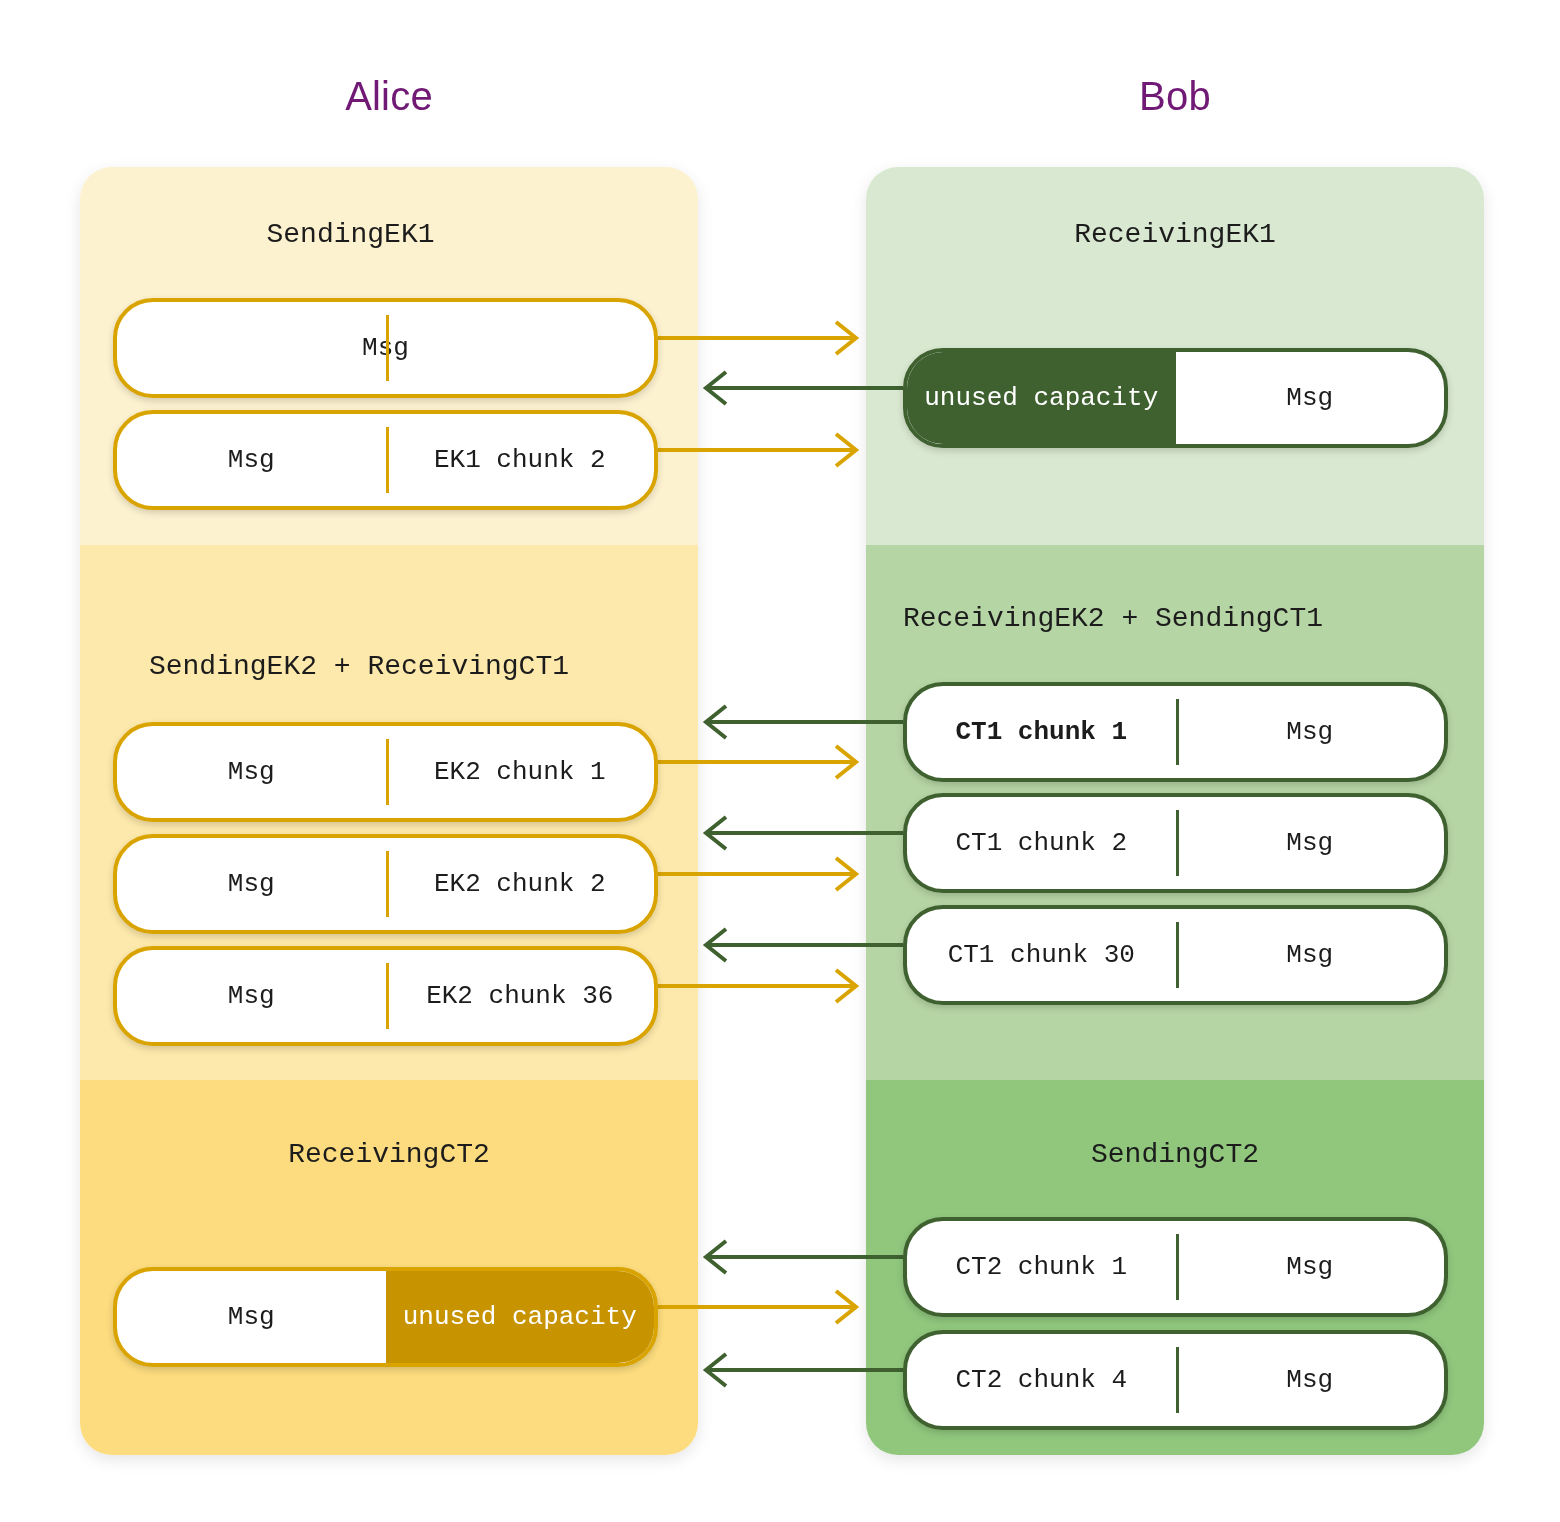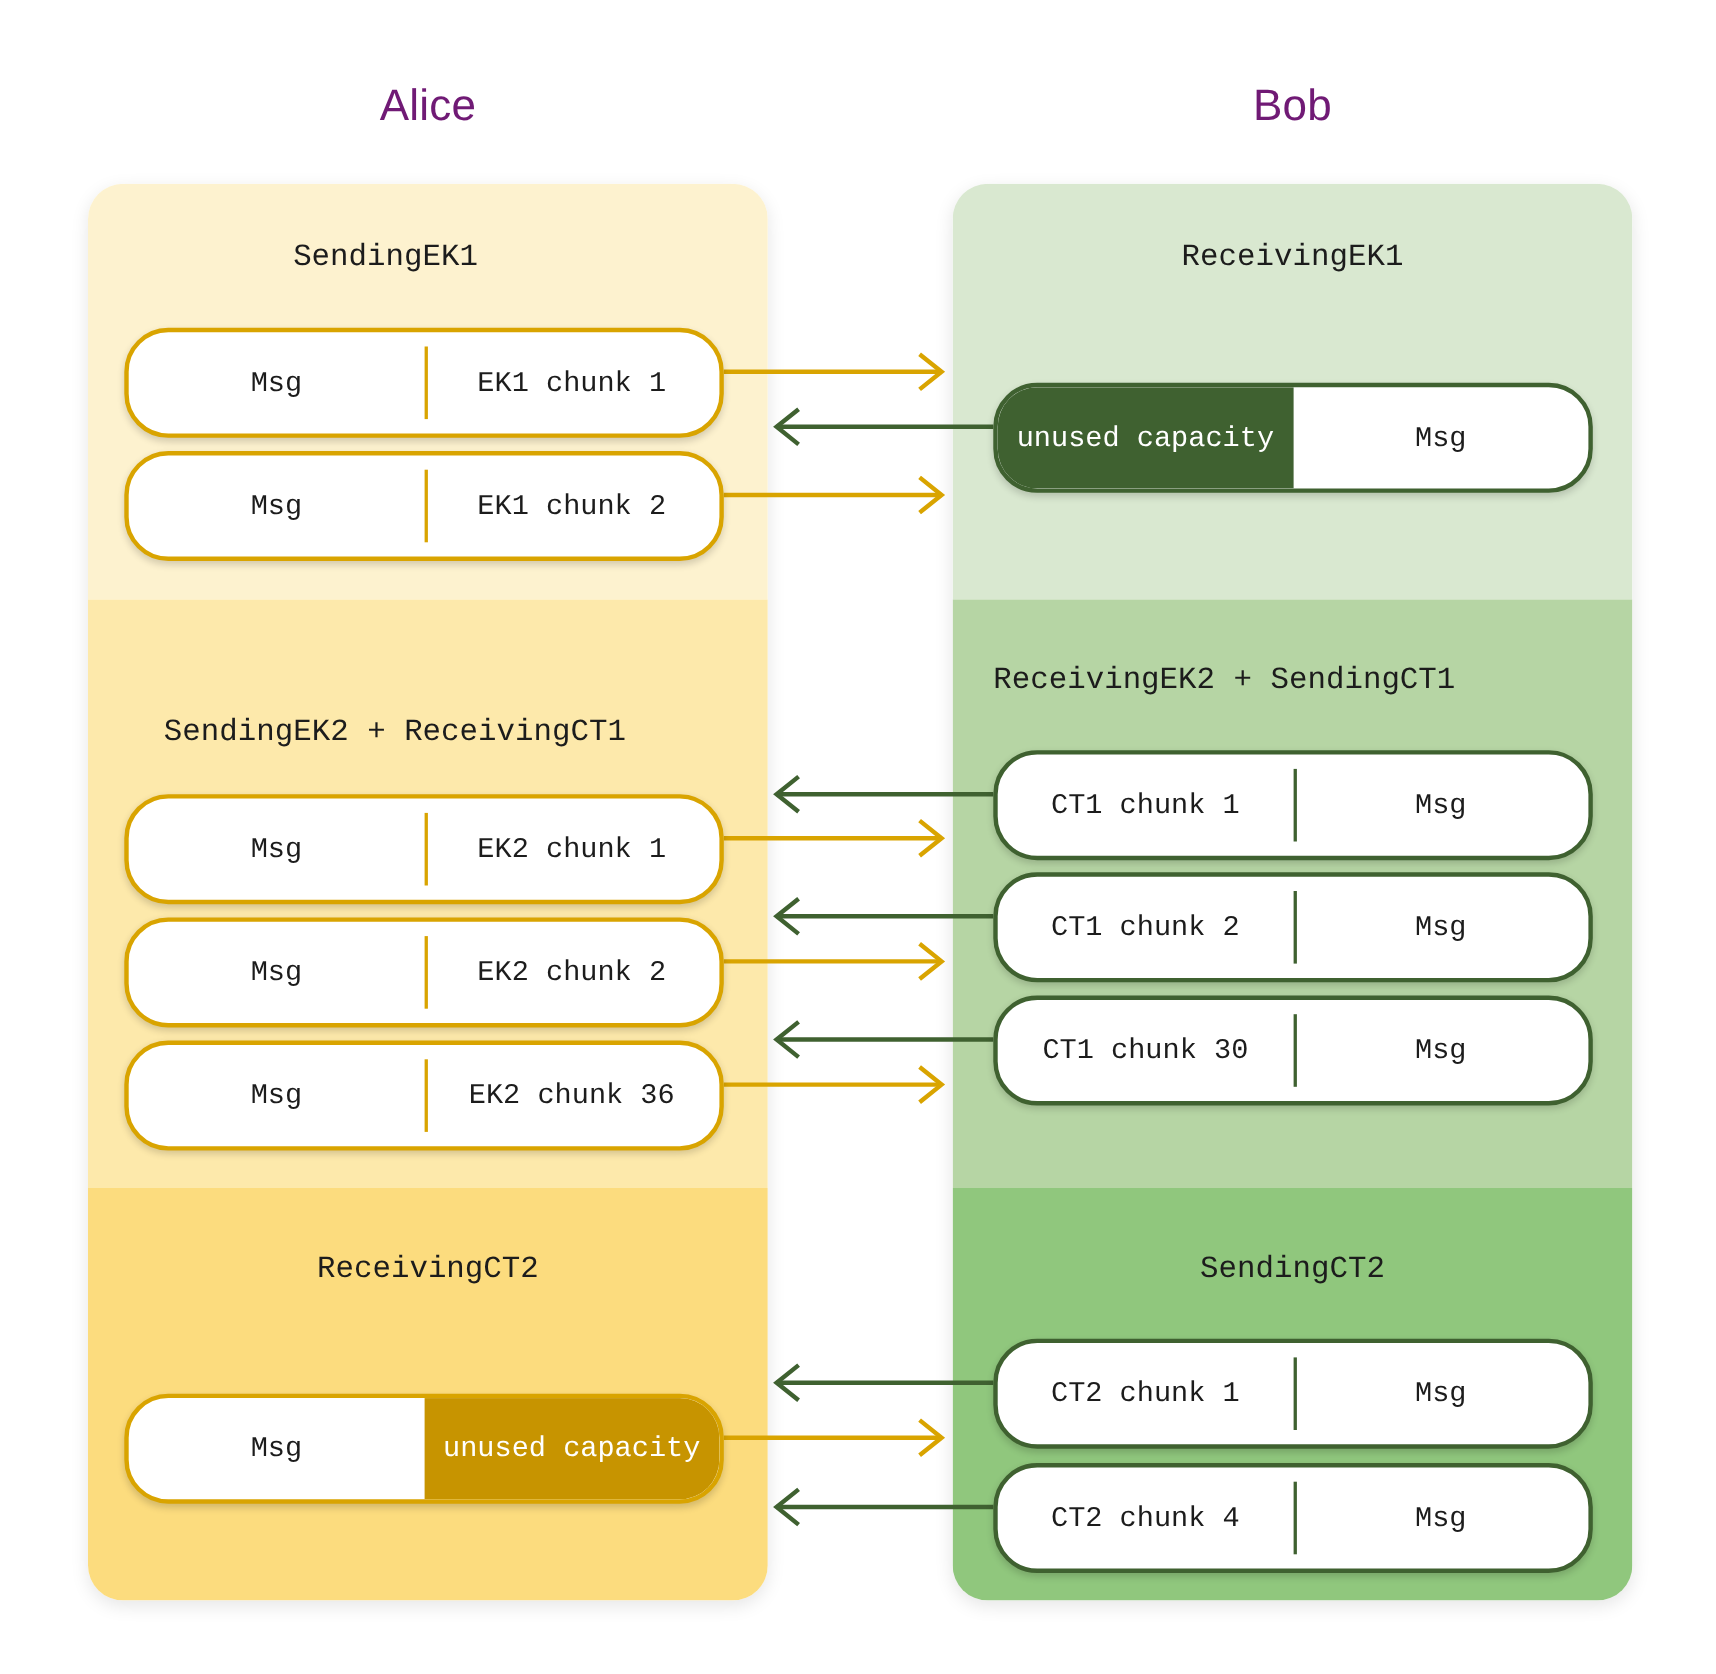--- a/index.html
+++ b/index.html
@@ -207,21 +207,20 @@
       <g stroke="#3f6130">
         <line x1="903" y1="1370" x2="706" y2="1370"></line>
         <polyline points="726,1354 706,1370 726,1386"></polyline>
       </g>
     </g>
   </svg>
 
   <div class="pill gold alice" style="top:298px;">
     <div class="pill-half" style="flex:1 1 0;">Msg</div>
     <div class="divider gold" style="left:50%;"></div>
-    <div class="pill-half" style="flex:1 1 0;">EK1 chunk 1</div>
   </div>
 
   <div class="pill gold alice" style="top:410px;">
     <div class="pill-half" style="flex:1 1 0;">Msg</div>
     <div class="divider gold" style="left:50%;"></div>
     <div class="pill-half" style="flex:1 1 0;">EK1 chunk 2</div>
   </div>
 
   <div class="pill gold alice" style="top:722px;">
     <div class="pill-half" style="flex:1 1 0;">Msg</div>
@@ -245,21 +244,21 @@
     <div class="pill-half" style="flex:0 0 50%;">Msg</div>
     <div class="pill-half fill-gold" style="flex:1 1 0;">unused capacity</div>
   </div>
 
   <div class="pill green bob" style="top:348px;">
     <div class="pill-half fill-green" style="flex:0 0 50%;">unused capacity</div>
     <div class="pill-half" style="flex:1 1 0;">Msg</div>
   </div>
 
   <div class="pill green bob" style="top:682px;">
-    <div class="pill-half" style="flex:1 1 0;">CT1 chunk 1</div>
+    <div class="pill-half" style="flex:1 1 0;font-weight:bold;">CT1 chunk 1</div>
     <div class="divider green" style="left:50%;"></div>
     <div class="pill-half" style="flex:1 1 0;">Msg</div>
   </div>
 
   <div class="pill green bob" style="top:793px;">
     <div class="pill-half" style="flex:1 1 0;">CT1 chunk 2</div>
     <div class="divider green" style="left:50%;"></div>
     <div class="pill-half" style="flex:1 1 0;">Msg</div>
   </div>
 

